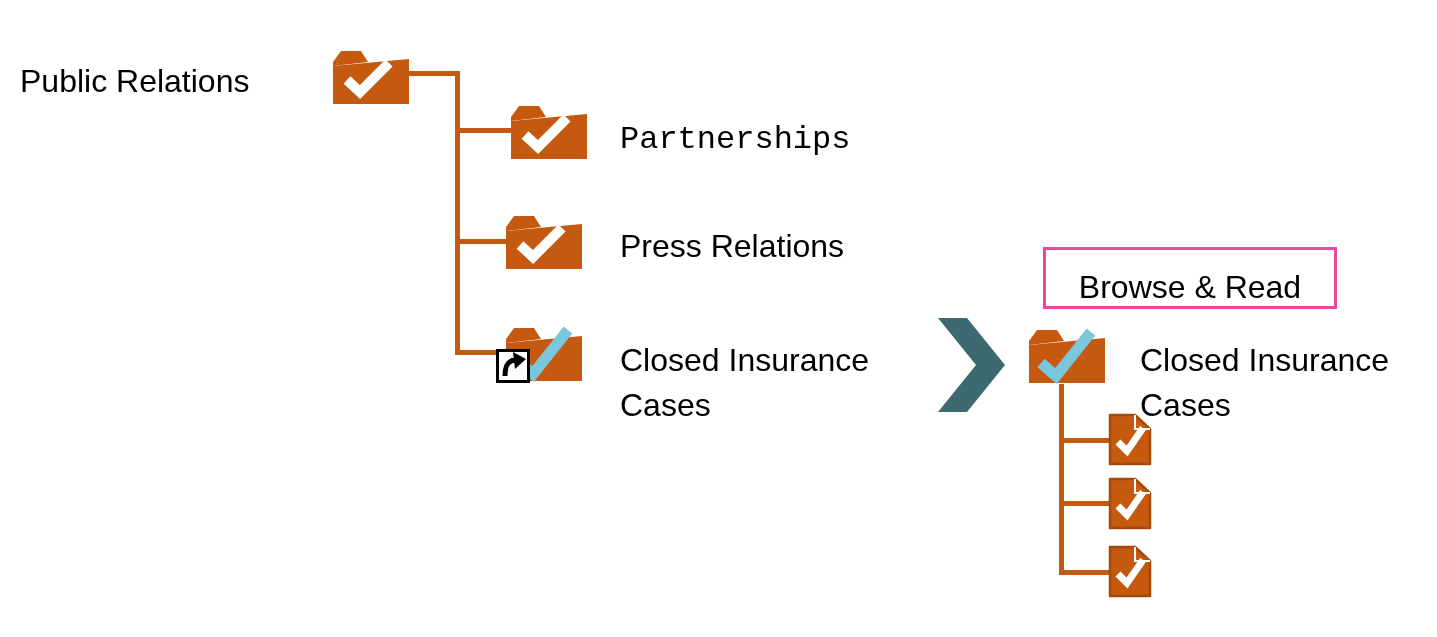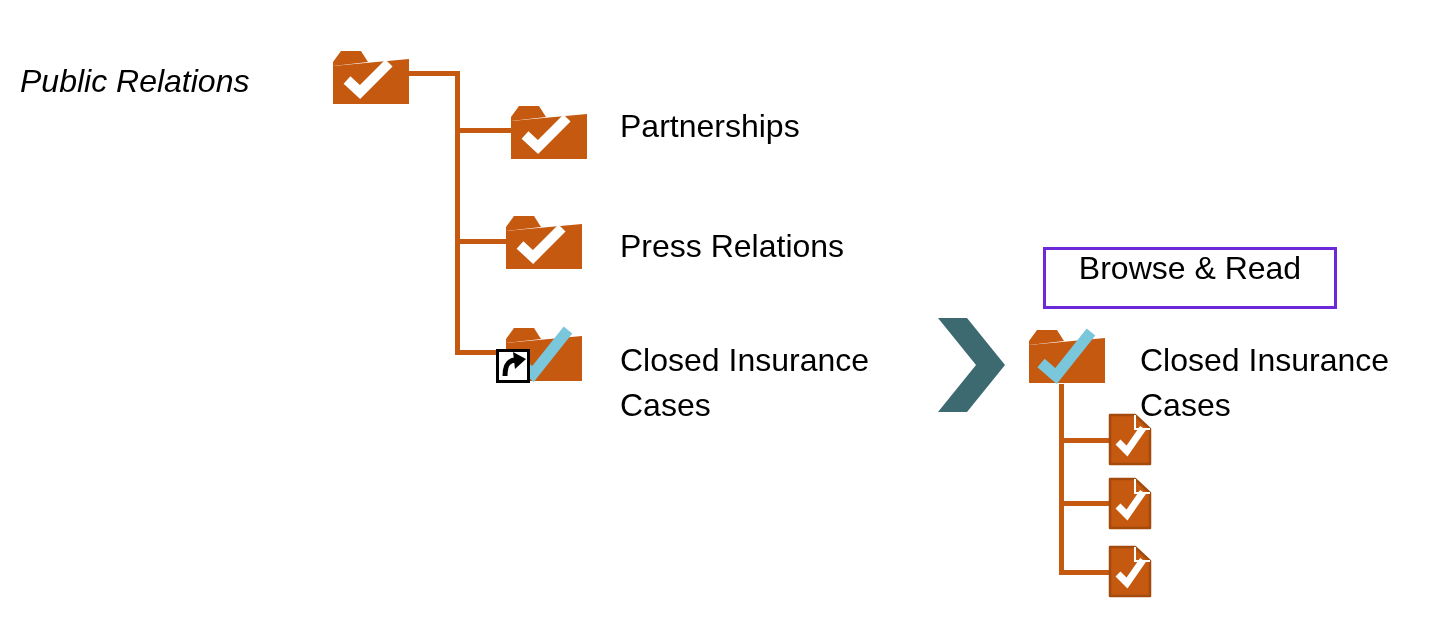--- a/index.html
+++ b/index.html
@@ -27,41 +27,41 @@
   
   .line{position:absolute;background:var(--connector-orange);}
 
   
   .folder{position:absolute;width:78px;height:57px;}
   .fol{fill:var(--folder-orange);}
   .chk{fill:none;stroke:var(--check-white);stroke-width:10;}
   .chk-cyan{stroke:var(--check-cyan);stroke-width:11;}
 
   
-  #lbl-public-relations{left:20px;top:59px;font-style:italic;}
+  #lbl-public-relations{left:20px;top:59px;}
   #folder-root{left:332px;top:48px;}
   #l-root-h{left:404px;top:71px;width:53px;height:5px;}
   #l-vert{left:455px;top:71px;width:5px;height:284px;}
   #l-b1{left:458px;top:128px;width:54px;height:5px;}
   #l-b2{left:458px;top:239px;width:49px;height:5px;}
   #l-b3{left:458px;top:350px;width:49px;height:5px;}
   #folder-partnerships{left:510px;top:103px;}
-  #lbl-partnerships{left:620px;top:104px;}
+  #lbl-partnerships{left:620px;top:117px;font-family:Liberation Mono, monospace;}
   #folder-press{left:505px;top:213px;}
   #lbl-press-releases{left:620px;top:224px;}
   #folder-closed-left{left:505px;top:325px;}
   #shortcut-overlay{left:496px;top:349px;width:34px;height:34px;}
   #lbl-closed-left{left:620px;top:338px;width:305px;}
 
   
   #chevron{left:938px;top:318px;width:67px;height:94px;}
   #browse-box{
     left:1043px;top:247px;width:288px;height:56px;
-    border:3px solid #6d28d9;background:#fff;
-    display:flex;align-items:flex-start;justify-content:center;
+    border:3px solid #ec4899;background:#fff;
+    display:flex;align-items:flex-end;justify-content:center;
     font-size:32px;
   }
 
   
   #folder-result{left:1028px;top:327px;}
   #lbl-closed-right{left:1140px;top:338px;width:305px;}
   #r-vert{left:1059px;top:384px;width:5px;height:191px;}
   #r-b1{left:1062px;top:438px;width:47px;height:5px;}
   #r-b2{left:1062px;top:501px;width:47px;height:5px;}
   #r-b3{left:1062px;top:570px;width:47px;height:5px;}

